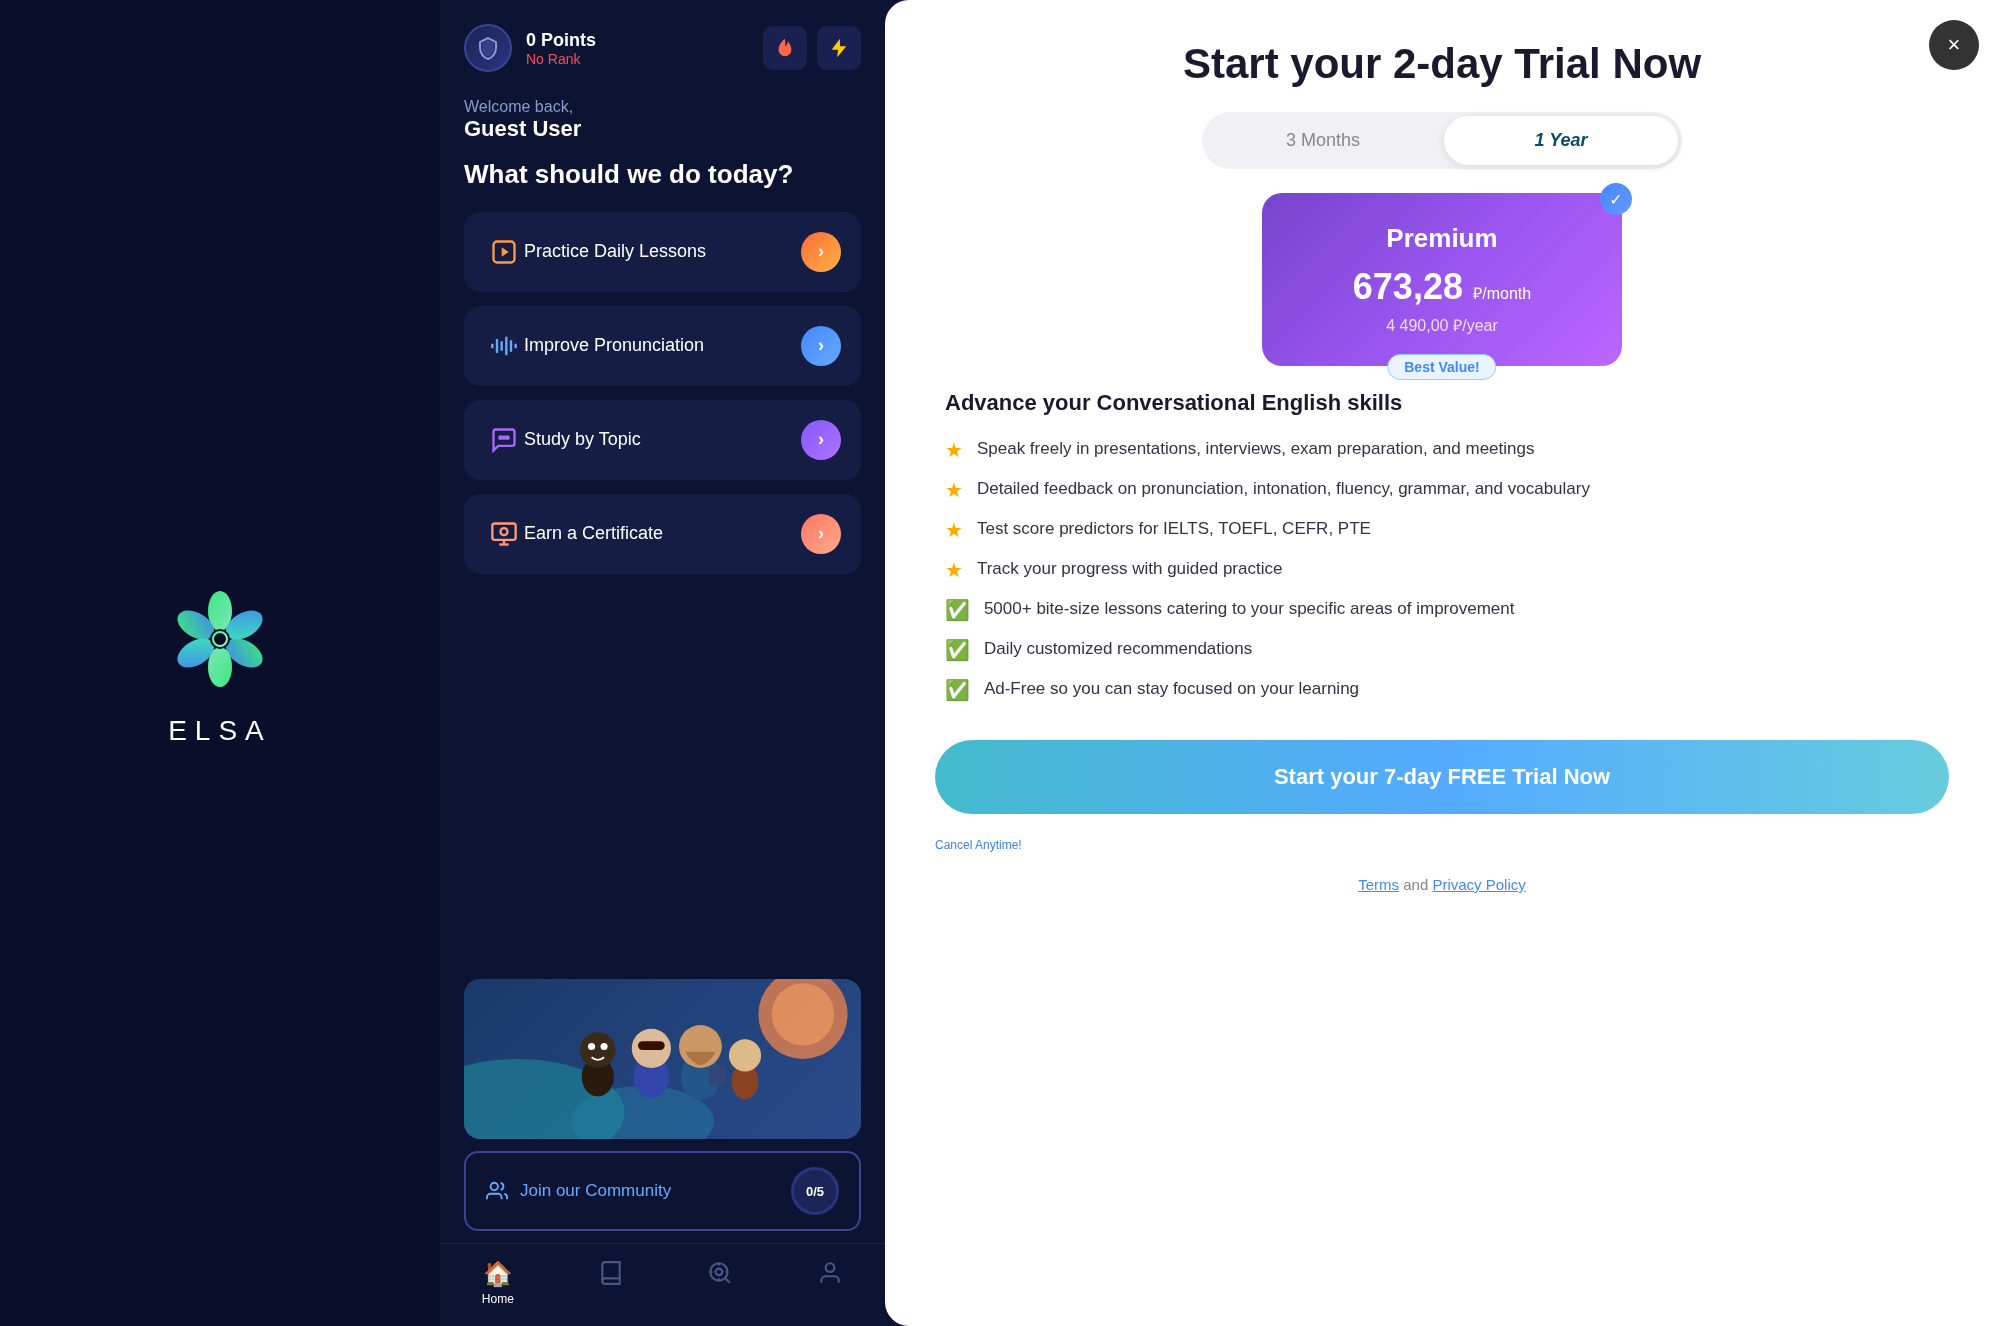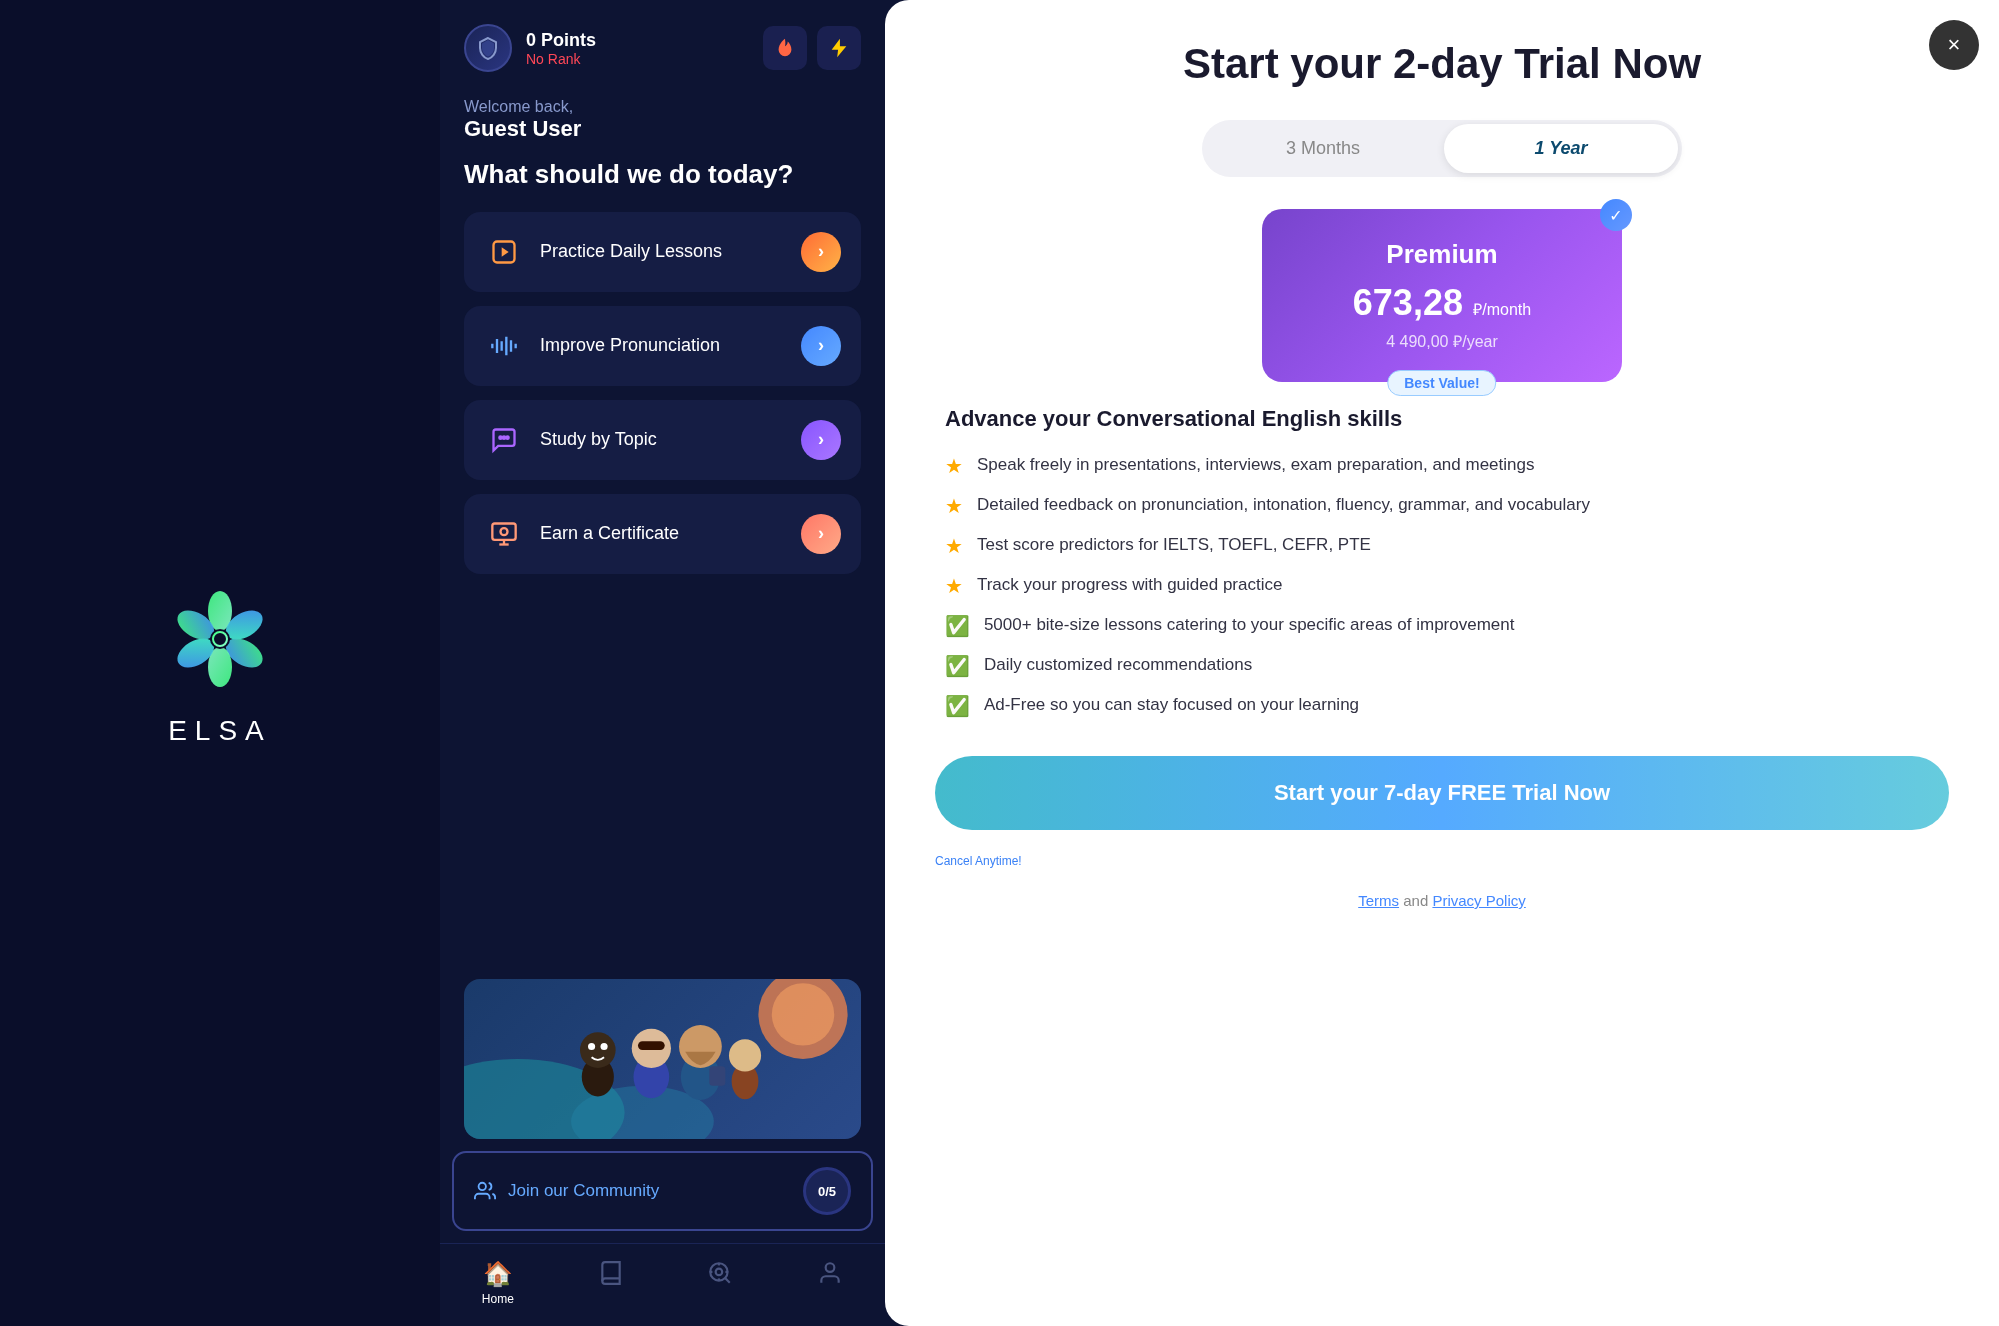--- a/index.html
+++ b/index.html
@@ -132,21 +132,20 @@
       border-radius: 16px;
       padding: 20px 20px;
       display: flex;
       align-items: center;
       justify-content: space-between;
       cursor: pointer;
     }
     .menu-item-left {
       display: flex;
       align-items: center;
-      gap: 16px;
     }
     .menu-item-icon {
       width: 40px;
       height: 40px;
       display: flex;
       align-items: center;
       justify-content: center;
       font-size: 22px;
       color: #8899cc;
     }
@@ -177,21 +176,21 @@
       position: relative;
       border-radius: 16px;
       overflow: hidden;
       height: 160px;
       background: linear-gradient(135deg, #1a3a6a, #2a4a8a);
       flex-shrink: 0;
     }
 
     
     .join-community {
-      margin: 12px 12px;
+      margin: 12px 24px;
       background: transparent;
       border: 2px solid #3a4590;
       border-radius: 14px;
       padding: 14px 20px;
       display: flex;
       align-items: center;
       gap: 12px;
       cursor: pointer;
     }
     .join-text {
@@ -273,21 +272,21 @@
     }
 
     
     .plan-tabs {
       display: flex;
       background: #f0f0f5;
       border-radius: 50px;
       padding: 4px;
       gap: 4px;
       max-width: 480px;
-      margin: 8px auto;
+      margin: 0 auto;
       width: 100%;
     }
     .plan-tab {
       flex: 1;
       padding: 14px 0;
       text-align: center;
       border-radius: 46px;
       font-size: 18px;
       font-weight: 500;
       cursor: pointer;

